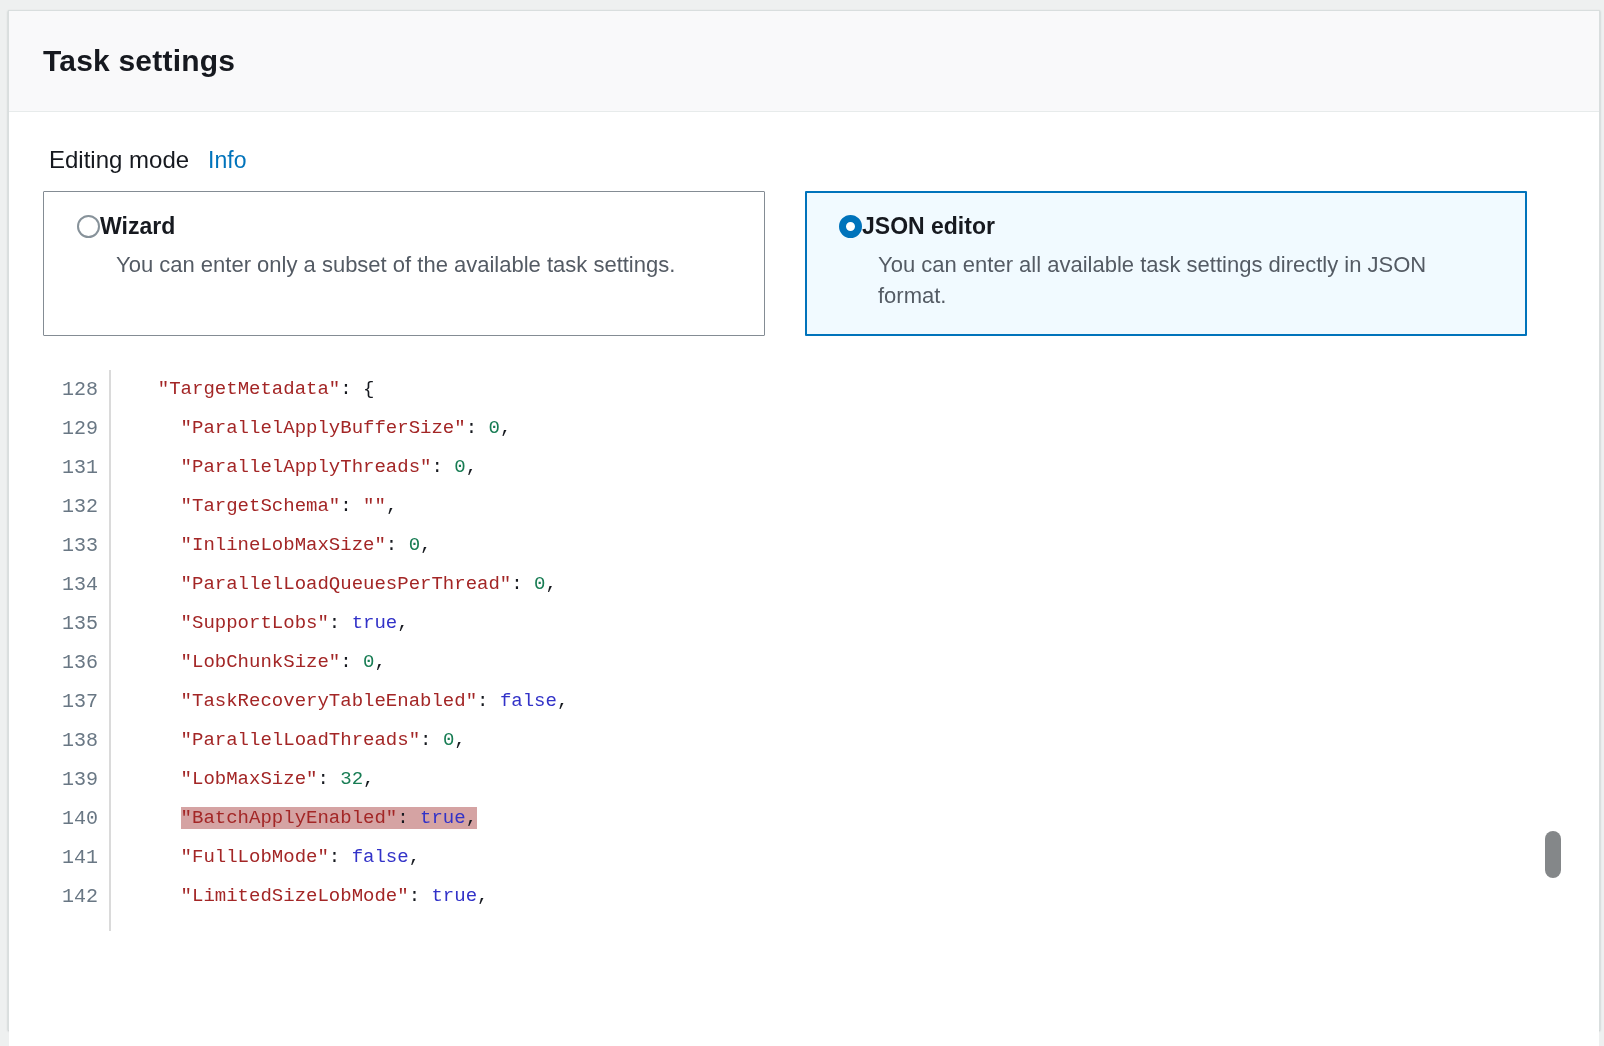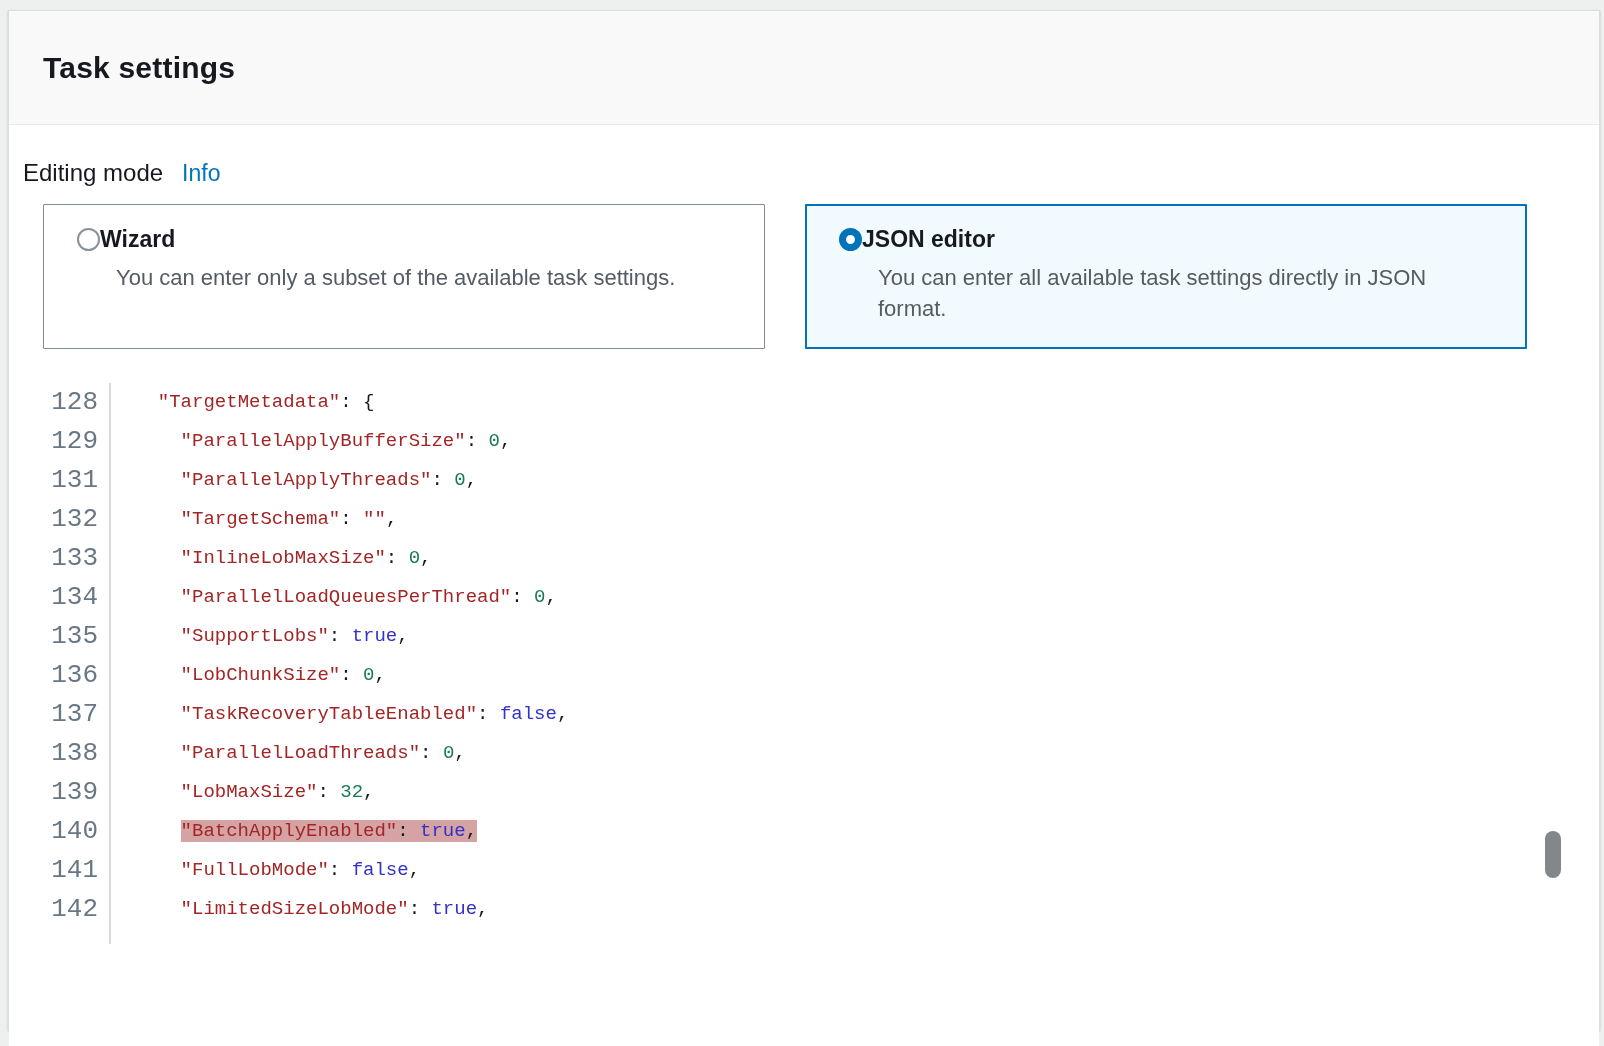--- a/index.html
+++ b/index.html
@@ -22,40 +22,40 @@
   }
   .panel{
     position:absolute;
     left:8px; top:10px;
     width:1592px; height:1020px;
     background:#ffffff;
     border:1px solid #d9dede;
     box-shadow:0 1px 2px 0 rgba(0,28,36,0.25);
   }
   .panel-header{
-    height:114px;
+    height:101px;
     background:#f9f9fa;
     border-bottom:1px solid #e7ebeb;
     display:flex;
     align-items:center;
     padding-left:34px;
   }
   .panel-title{
     font-size:30px;
     font-weight:700;
     color:#16191f;
     letter-spacing:0.2px;
   }
   .panel-body{
     background:#ffffff;
     height:904px;
     position:relative;
   }
   .editing-mode-row{
-    margin:34px 0 0 14px;
+    margin:34px 0 0 40px;
     display:flex;
     align-items:baseline;
   }
   .editing-mode-label{
     font-size:24px;
     color:#16191f;
   }
   .info-link{
     font-size:23px;
     font-weight:400;
@@ -115,21 +115,21 @@
   }
   .code-line{
     display:flex;
     height:39px;
   }
   .gutter{
     flex:0 0 102px;
     text-align:right;
     padding-right:11px;
     border-right:2px solid #dadada;
-    font-size:26px;
+    font-size:20px;
     line-height:39px;
     color:var(--line-number-color);
     user-select:none;
   }
   .code-text{
     white-space:pre;
     font-size:19px;
     line-height:39px;
     color:var(--punct-color);
     padding-left:24px;

